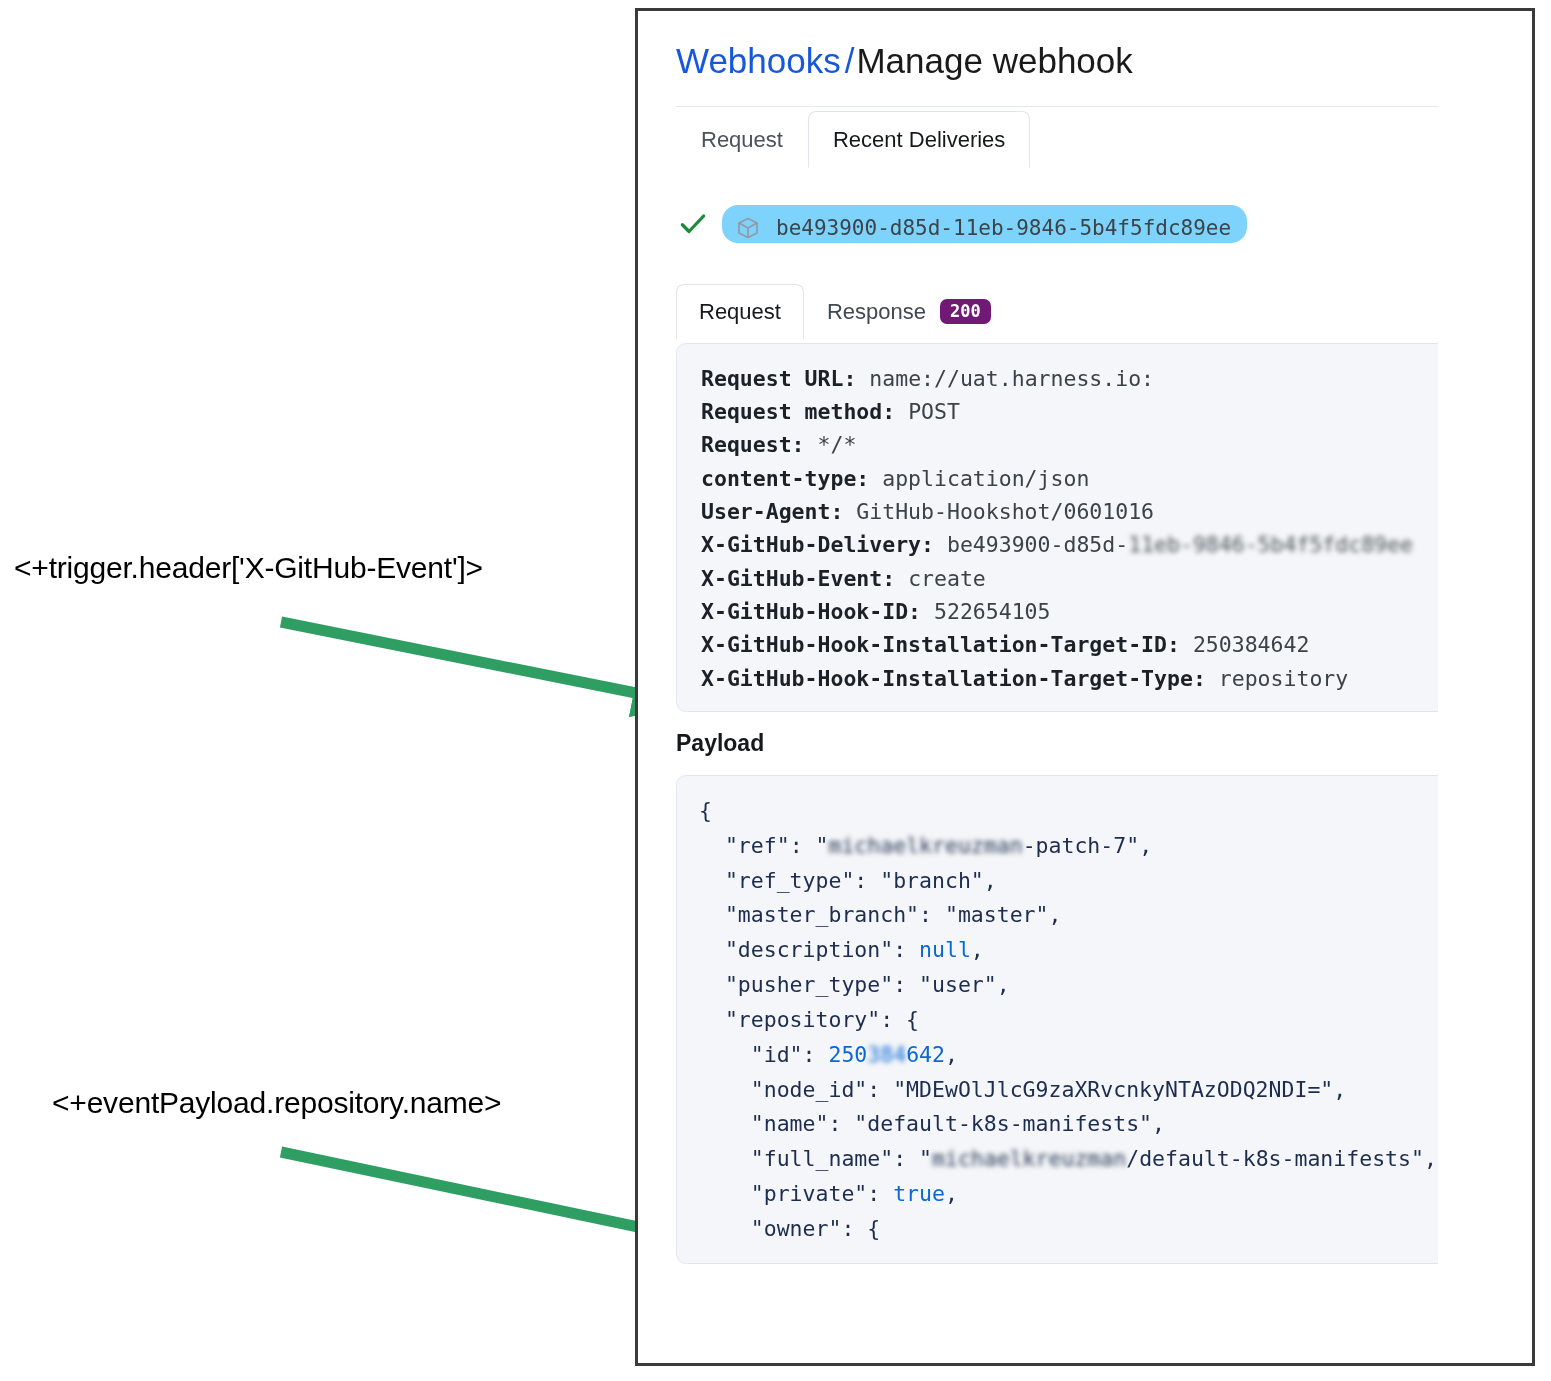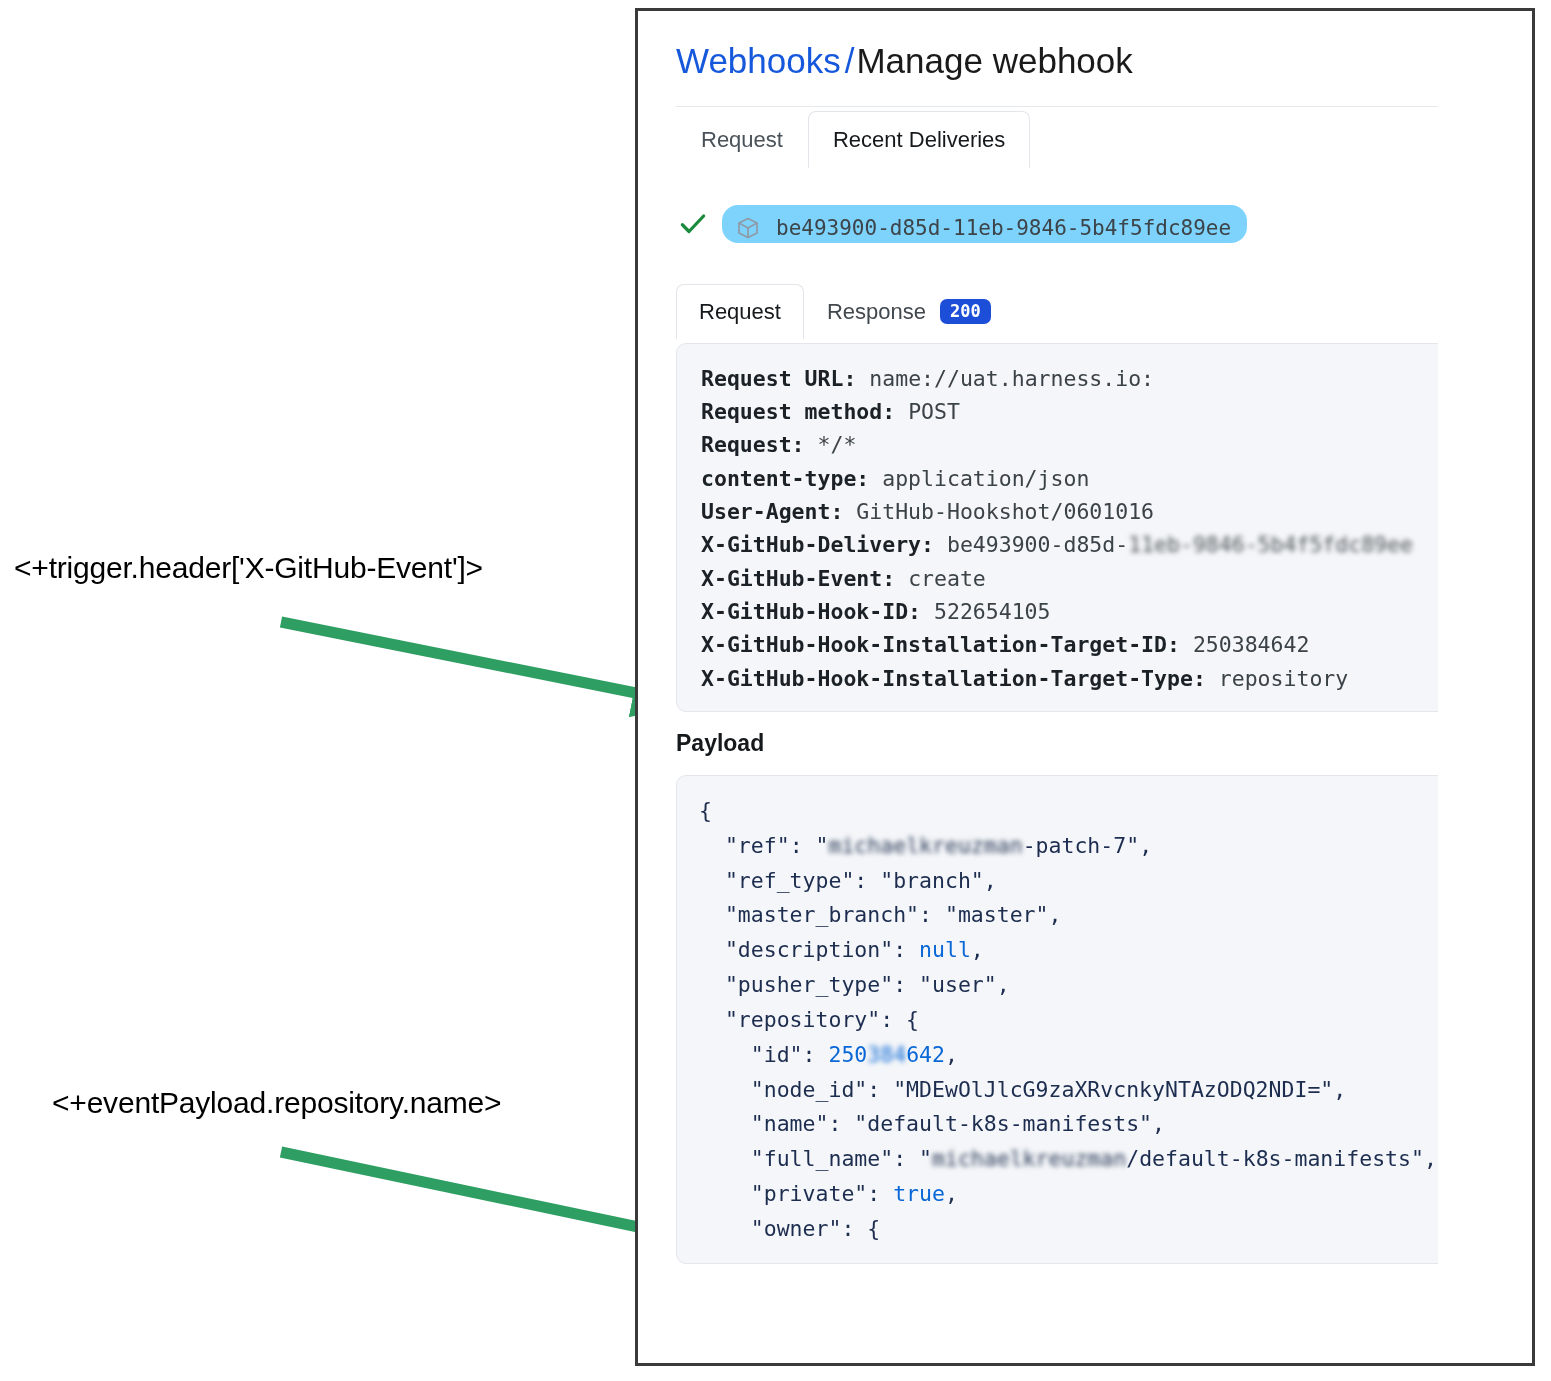--- a/index.html
+++ b/index.html
@@ -170,21 +170,21 @@
   }
   .tab-inner.active {
     color: #16191c;
     background: #ffffff;
     border-color: #e2e5e9;
     border-bottom-color: #ffffff;
   }
   .status-badge {
     display: inline-block;
     margin-left: 14px;
-    background: #1d4ed8;
+    background: #701a75;
     color: #ffffff;
     font-family: "DejaVu Sans Mono", monospace;
     font-size: 17px;
     font-weight: bold;
     border-radius: 7px;
     padding: 4px 10px 4px 10px;
     line-height: 1;
   }
   .tabs-inner-rule {
     position: absolute;

